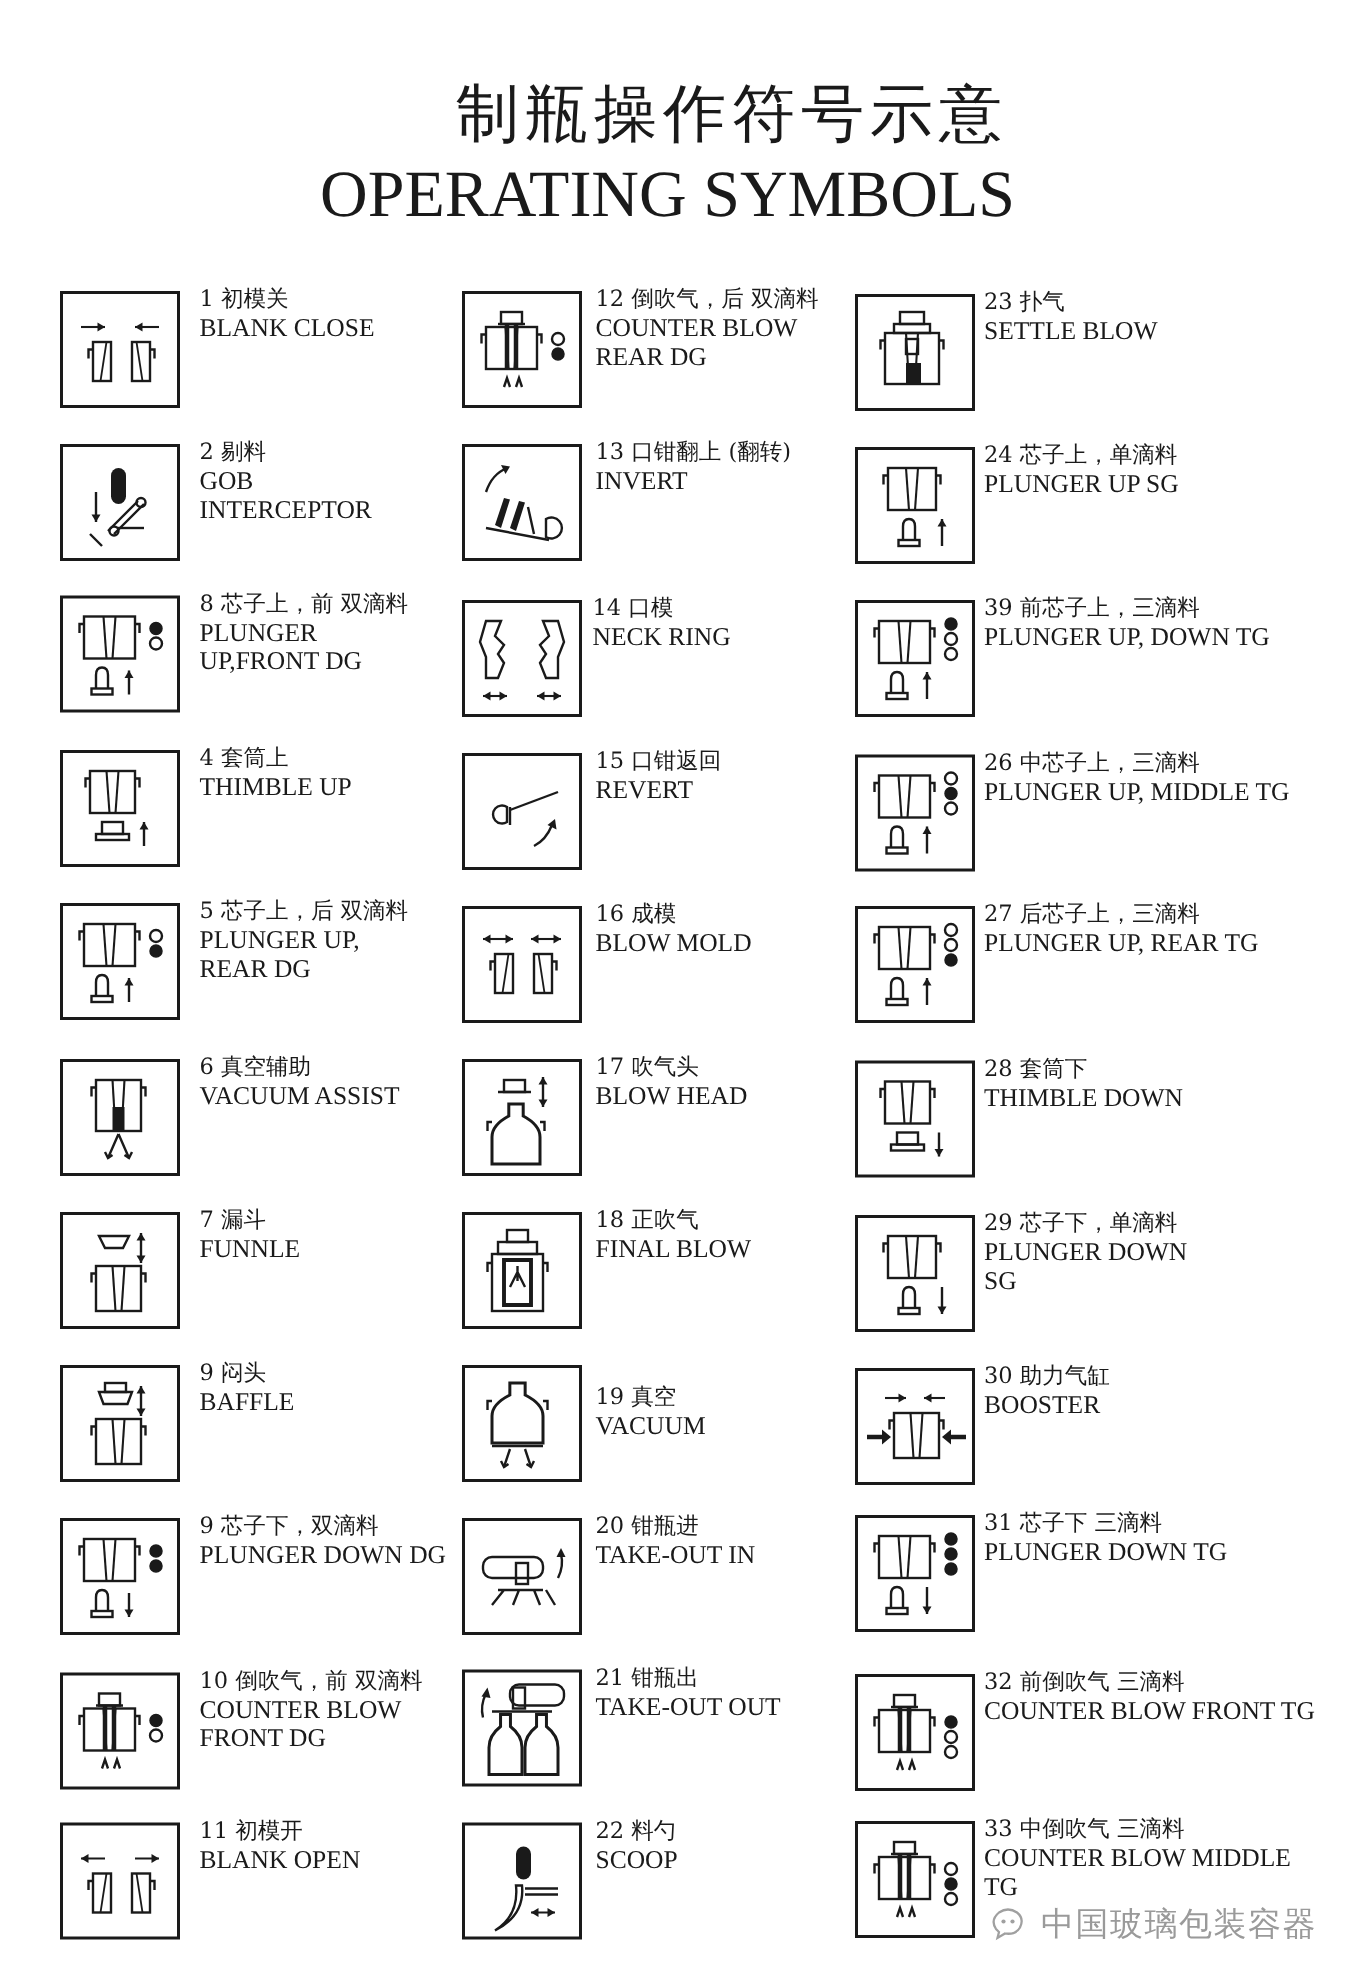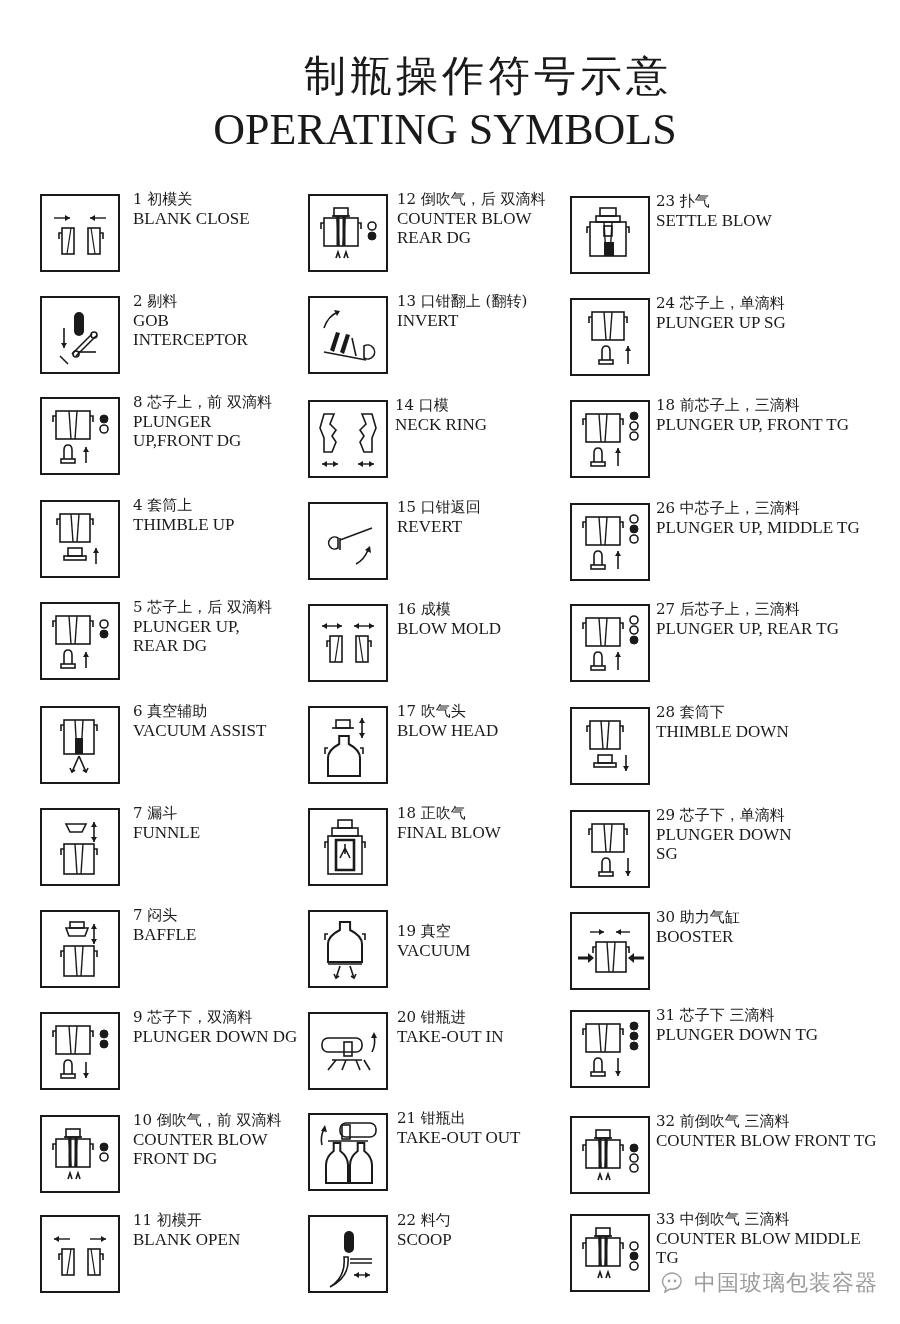--- a/index.html
+++ b/index.html
@@ -172,21 +172,21 @@
           <line x1="52" y1="22" x2="52" y2="32" stroke="#1a1a1a" stroke-width="1.6"></line>
           <path d="M49 27 L52 32 L55 27 Z" fill="#1a1a1a"></path>
           <rect x="22" y="34" width="30" height="30" stroke="#1a1a1a" fill="none" stroke-width="1.6"></rect>
   <line x1="33" y1="34" x2="35" y2="64" stroke="#1a1a1a" stroke-width="1.4"></line>
   <line x1="41" y1="34" x2="39" y2="64" stroke="#1a1a1a" stroke-width="1.4"></line>
   <path d="M22 39 h-3 v6" stroke="#1a1a1a" fill="none" stroke-width="1.6"></path>
           <path d="M52 39 h3 v6" stroke="#1a1a1a" fill="none" stroke-width="1.6"></path>
         </svg>
       </div>
       <div class="label" style="left: 133px; top: 906px;">
-        <span class="cn">7 闷头</span>
+        <span class="cn">9 闷头</span>
         <span class="en">BAFFLE</span>
       </div>
     </div>
     <div class="item">
       <div class="box" style="left: 40px; top: 1012px; width: 80px; height: 78px;">
         <svg viewBox="0 0 76 74" preserveAspectRatio="xMidYMid meet">
           <rect x="14" y="12" width="34" height="28" stroke="#1a1a1a" fill="none" stroke-width="1.6"></rect>
   <line x1="27" y1="12" x2="29" y2="40" stroke="#1a1a1a" stroke-width="1.4"></line>
   <line x1="35" y1="12" x2="33" y2="40" stroke="#1a1a1a" stroke-width="1.4"></line>
   <path d="M14 17 h-3 v6" stroke="#1a1a1a" fill="none" stroke-width="1.6"></path>
@@ -489,22 +489,22 @@
           <path d="M22 60 v-9 q0-5 4-5 q4 0 4 5 v9" stroke="#1a1a1a" fill="none" stroke-width="1.6"></path>
           <rect x="19" y="60" width="14" height="4" stroke="#1a1a1a" fill="none" stroke-width="1.6"></rect>
           <line x1="46" y1="64" x2="46" y2="46" stroke="#1a1a1a" stroke-width="1.6"></line>
           <path d="M43 51 L46 46 L49 51 Z" fill="#1a1a1a"></path>
           <circle cx="62" cy="14" r="4" fill="#1a1a1a" stroke="#1a1a1a"></circle>
           <circle cx="62" cy="24" r="4" stroke="#1a1a1a" fill="none" stroke-width="1.6"></circle>
           <circle cx="62" cy="34" r="4" stroke="#1a1a1a" fill="none" stroke-width="1.6"></circle>
         </svg>
       </div>
       <div class="label" style="left: 656px; top: 396px;">
-        <span class="cn">18 前芯子上，三滴料</span>
-        <span class="en">PLUNGER UP, FRONT TG</span>
+        <span class="cn">39 前芯子上，三滴料</span>
+        <span class="en">PLUNGER UP, DOWN TG</span>
       </div>
     </div>
     <div class="item">
       <div class="box" style="left: 570px; top: 503px; width: 80px; height: 78px;">
         <svg viewBox="0 0 76 74" preserveAspectRatio="xMidYMid meet">
           <rect x="14" y="12" width="34" height="28" stroke="#1a1a1a" fill="none" stroke-width="1.6"></rect>
   <line x1="27" y1="12" x2="29" y2="40" stroke="#1a1a1a" stroke-width="1.4"></line>
   <line x1="35" y1="12" x2="33" y2="40" stroke="#1a1a1a" stroke-width="1.4"></line>
   <path d="M14 17 h-3 v6" stroke="#1a1a1a" fill="none" stroke-width="1.6"></path>
           <path d="M48 17 h3 v6" stroke="#1a1a1a" fill="none" stroke-width="1.6"></path>

